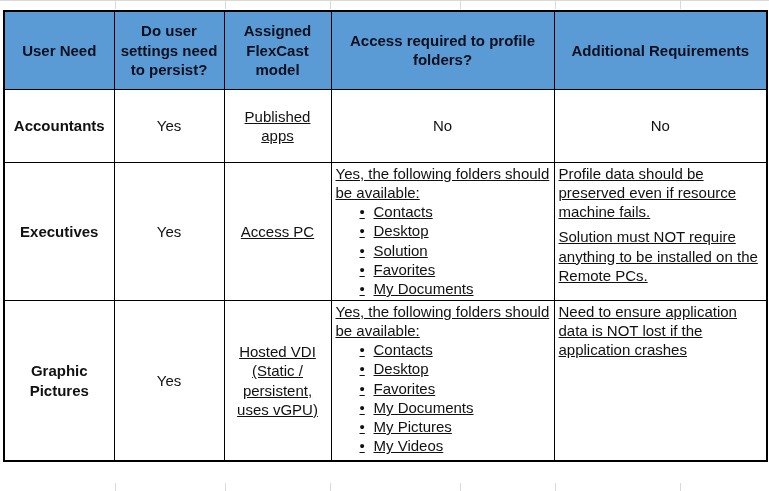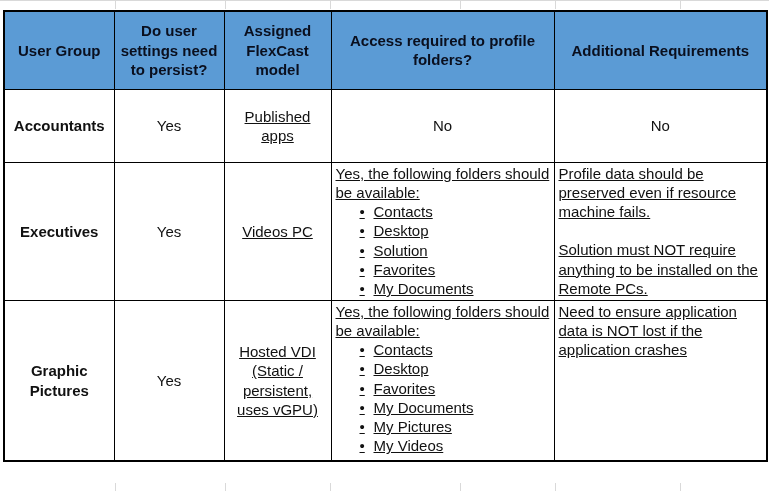--- a/index.html
+++ b/index.html
@@ -37,21 +37,21 @@
   th {
     background: #5b9bd5;
     color: #0a0f1e;
     font-weight: 700;
   }
   td.bold { font-weight: 700; }
   td.top { vertical-align: top; text-align: left; text-decoration: underline; }
   .narrow { max-width: 92px; margin: 16px auto; text-decoration: underline; }
   .bullet-item { display: flex; padding-left: 24px; text-align: left; }
   .bullet-marker { width: 14px; flex: none; }
-  .para-item + .para-item { margin-top: 19px; }
+  .para-item + .para-item { margin-top: 6px; }
   tr.r-h  { height: 78px; }
   tr.r0   { height: 37px; }
   tr.r1   { height: 138px; }
   tr.r2   { height: 161px; }
   tr.r3   { height: 57px; }
 </style>
 </head>
 <body>
 
 <div class="gridline-h"></div>
@@ -72,21 +72,21 @@
   <table>
     <colgroup>
       <col style="width:110px">
         <col style="width:110px">
         <col style="width:107px">
         <col style="width:223px">
         <col style="width:213px">
     </colgroup>
     <thead>
       <tr class="r-h">
-        <th>User Group</th>
+        <th>User Need</th>
         <th>Do user settings need to persist?</th>
         <th>Assigned FlexCast model</th>
         <th>Access required to profile folders?</th>
         <th>Additional Requirements</th>
       </tr>
     </thead>
     <tbody>
       <tr class="r0">
         <td class="bold"><span>Accountants</span></td>
         <td><span>Yes</span></td>
@@ -100,21 +100,21 @@
         <td>
           <div>
               <div class="para-item">No</div>
             </div>
         </td>
       </tr>
       <tr class="r1">
         <td class="bold"><span>Executives</span></td>
         <td><span>Yes</span></td>
         <td>
-            <div class="narrow">Videos PC</div>
+            <div class="narrow">Access PC</div>
           </td>
         <td class="top">
           <span>Yes, the following folders should be available:</span>
           <div>
               <div class="bullet-item">
                 <span class="bullet-marker">•</span>
                 <span>Contacts</span>
               </div>
               <div class="bullet-item">
                 <span class="bullet-marker">•</span>

